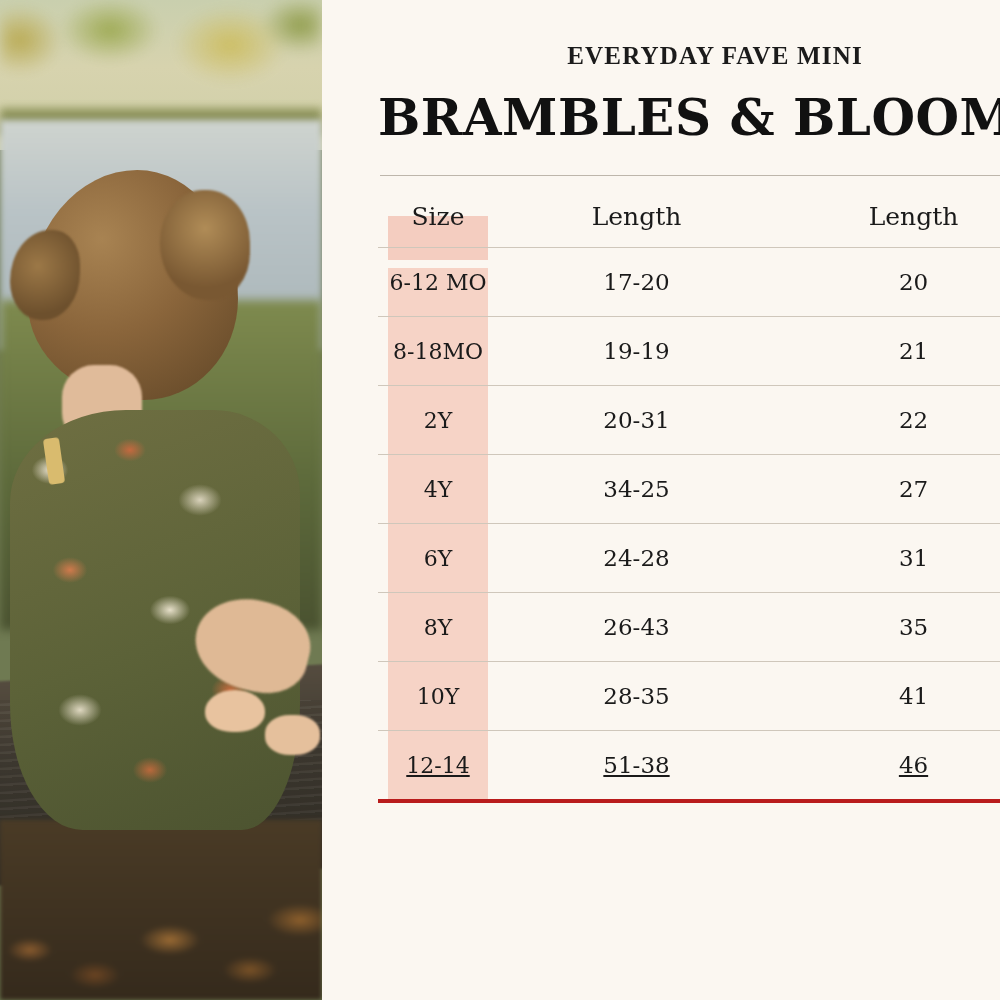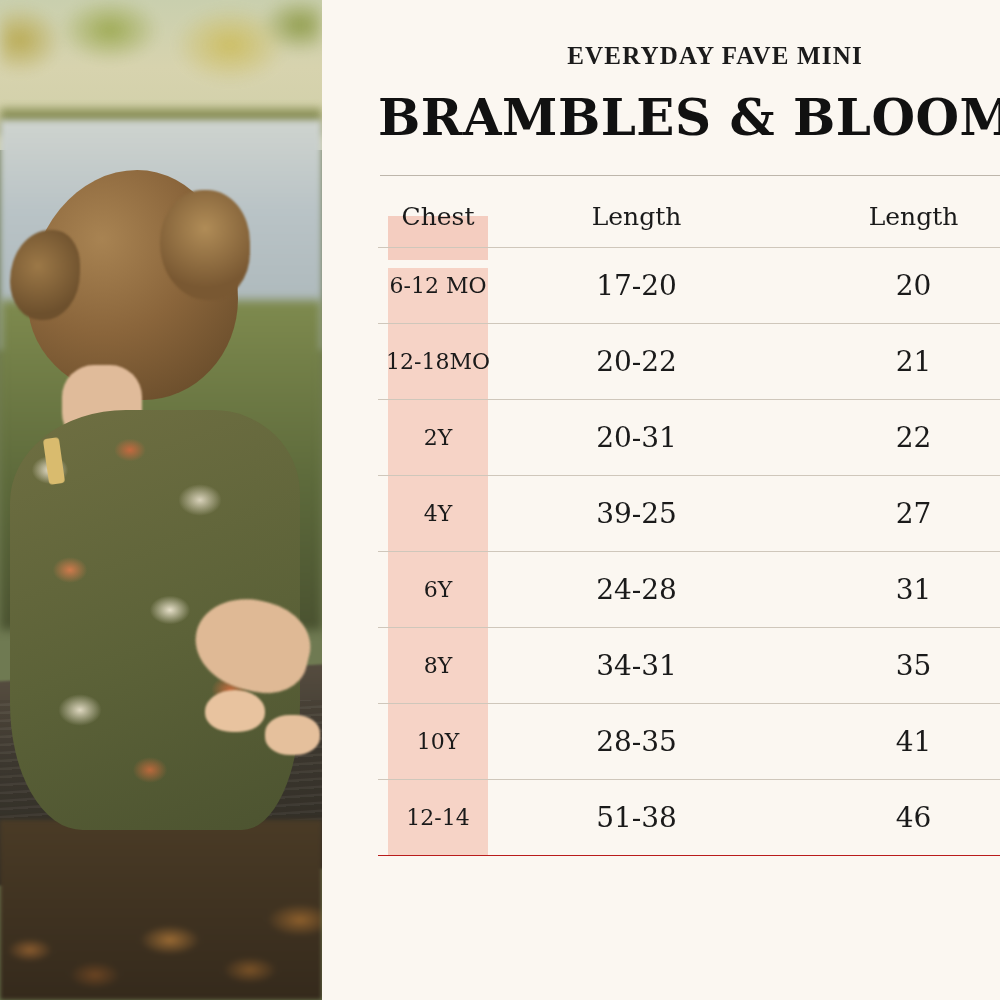--- a/index.html
+++ b/index.html
@@ -248,27 +248,27 @@
   }
   th {
     font-size: 25px;
     font-weight: 400;
     padding: 12px 0 16px 0;
   }
   col.c-size { width: 120px; }
   col.c-chest { width: auto; }
   col.c-length { width: auto; }
   td {
-    font-size: 28px;
+    font-size: 23px;
     font-weight: 400;
     padding: 21px 0 21px 0;
     border-bottom: 1px solid #cfc7bb;
   }
   tbody tr:first-child td { border-top: 1px solid #cfc7bb; }
-  tbody tr:last-child td { border-bottom: 1px solid #b91c1c; }
+  tbody tr:last-child td { border-bottom: 4px solid #b91c1c; text-decoration: underline; }
   td.size-cell { font-size: 22px; }
 </style>
 </head>
 <body>
 
 <div class="page">
 
   <div class="photo-panel">
     <div class="sky"></div>
     <div class="treeline"></div>
@@ -302,54 +302,54 @@
       <div class="size-body-bg"></div>
 
       <table>
         <colgroup>
           <col class="c-size">
           <col class="c-chest">
           <col class="c-length">
         </colgroup>
         <thead>
           <tr>
-            <th>Chest</th>
+            <th>Size</th>
             <th>Length</th>
             <th>Length</th>
           </tr>
         </thead>
         <tbody>
           <tr>
             <td class="size-cell">6-12 MO</td>
             <td>17-20</td>
             <td>20</td>
           </tr>
           <tr>
-            <td class="size-cell">12-18MO</td>
-            <td>20-22</td>
+            <td class="size-cell">8-18MO</td>
+            <td>19-19</td>
             <td>21</td>
           </tr>
           <tr>
             <td class="size-cell">2Y</td>
             <td>20-31</td>
             <td>22</td>
           </tr>
           <tr>
             <td class="size-cell">4Y</td>
-            <td>39-25</td>
+            <td>34-25</td>
             <td>27</td>
           </tr>
           <tr>
             <td class="size-cell">6Y</td>
             <td>24-28</td>
             <td>31</td>
           </tr>
           <tr>
             <td class="size-cell">8Y</td>
-            <td>34-31</td>
+            <td>26-43</td>
             <td>35</td>
           </tr>
           <tr>
             <td class="size-cell">10Y</td>
             <td>28-35</td>
             <td>41</td>
           </tr>
           <tr>
             <td class="size-cell">12-14</td>
             <td>51-38</td>

